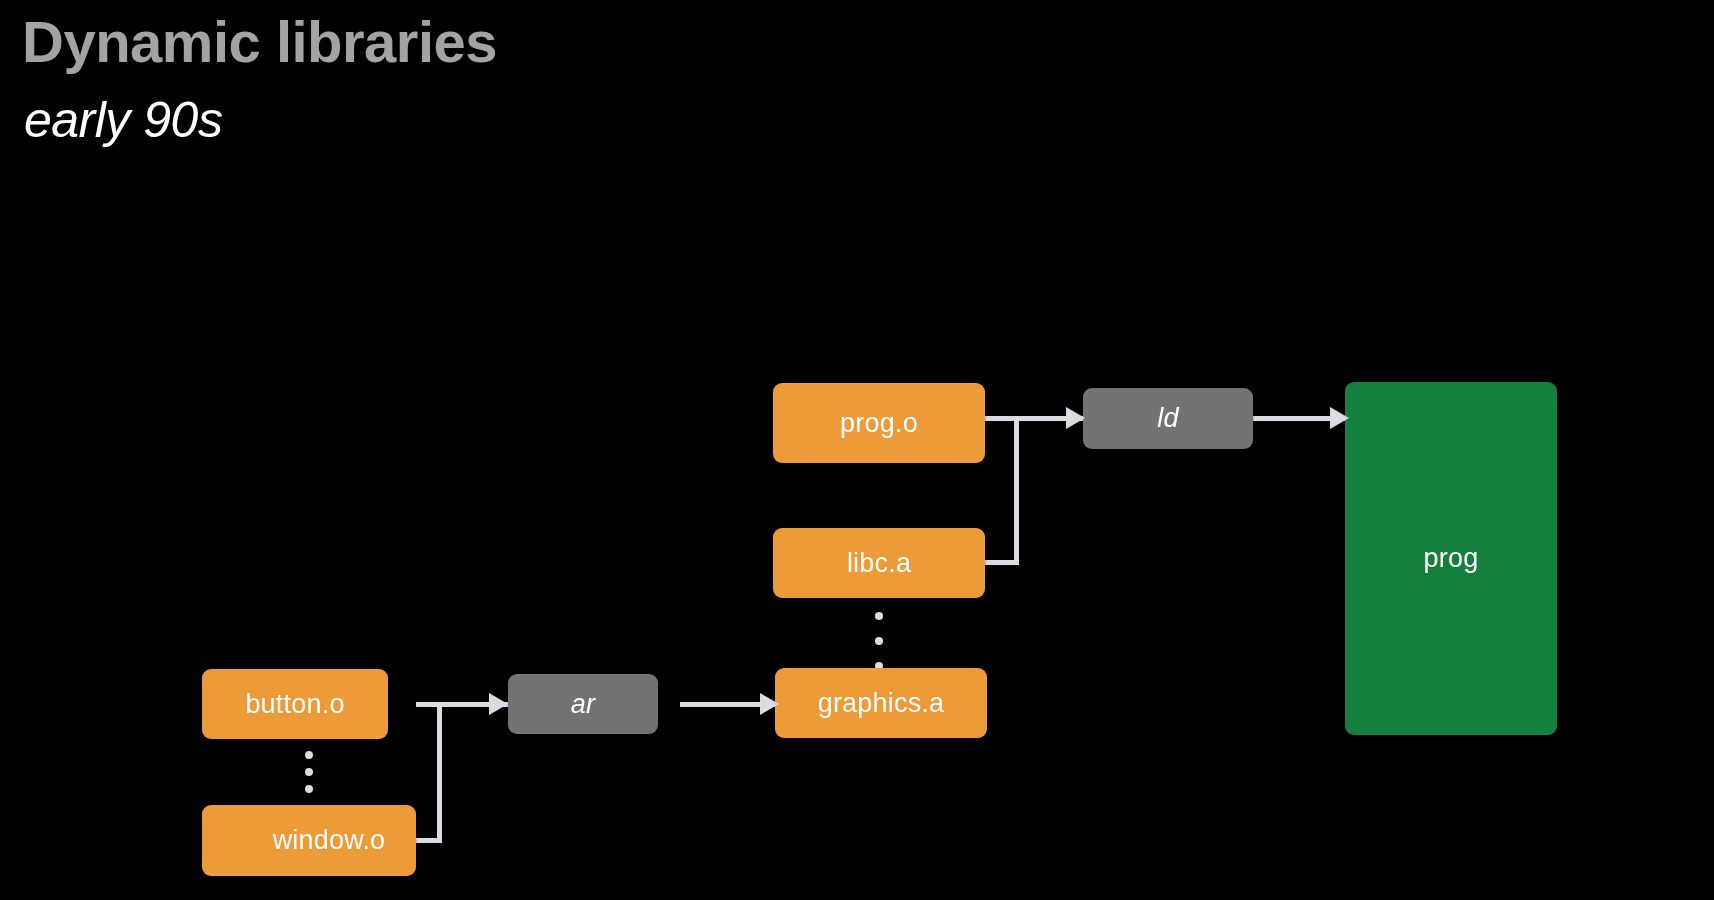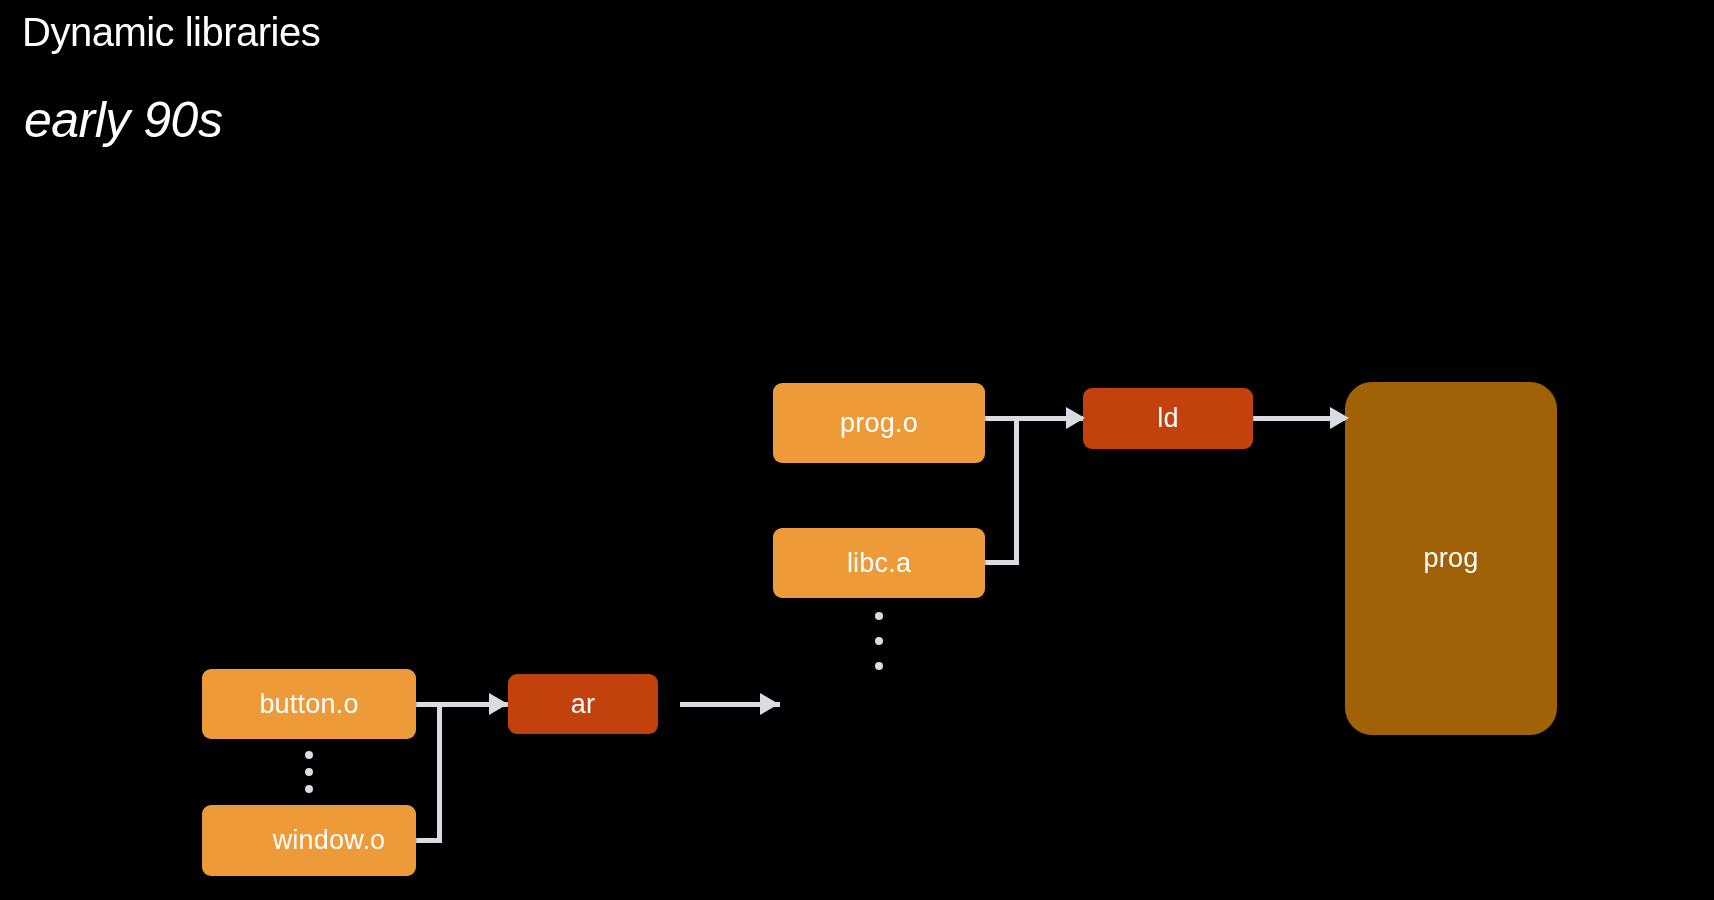--- a/index.html
+++ b/index.html
@@ -15,23 +15,23 @@
   body {
     font-family: "Liberation Sans", sans-serif;
     position: relative;
   }
 
   
   .slide-title {
     position: absolute;
     left: 22px;
     top: 10px;
-    font-size: 40px;
-    font-weight: 400;
-    color: #ffffff;
+    font-size: 58px;
+    font-weight: 700;
+    color: #a3a3a3;
     letter-spacing: -0.5px;
     line-height: 1.12;
     white-space: nowrap;
   }
 
   .slide-subtitle {
     position: absolute;
     left: 24px;
     top: 92px;
     font-size: 50px;
@@ -62,28 +62,28 @@
     color: #ffffff;
     font-size: 27px;
     font-weight: 500;
     letter-spacing: 0.2px;
     text-align: center;
     box-shadow: 0 1px 2px rgba(0,0,0,0.45);
     z-index: 3;
   }
 
   .node-orange { background: #ed9b39; }
-  .node-blue   { background: #c2410c; }
-  .node-green  { background: #a16207; border-radius: 27px; }
+  .node-blue   { background: #737373; font-style: italic; }
+  .node-green  { background: #15803d; }
 
   
   #node-prog-o     { left: 773px;  top: 383px; width: 212px; height: 80px; }
   #node-libc-a     { left: 773px;  top: 528px; width: 212px; height: 70px; }
   #node-graphics-a { left: 775px;  top: 668px; width: 212px; height: 70px; }
-  #node-button-o   { left: 202px;  top: 669px; width: 214px; height: 70px; align-items: center; }
+  #node-button-o   { left: 202px;  top: 669px; width: 186px; height: 70px; align-items: center; }
   #node-window-o   { left: 202px;  top: 805px; width: 214px; height: 71px; padding-left: 40px; }
   #node-ld         { left: 1083px; top: 388px; width: 170px; height: 61px; }
   #node-ar         { left: 508px;  top: 674px; width: 150px; height: 60px; }
   #node-prog       { left: 1345px; top: 382px; width: 212px; height: 353px; }
 
   
   .edge-line {
     position: absolute;
     background: #d9dde3;
     z-index: 2;
@@ -177,20 +177,23 @@
   </div>
 
   <div class="node node-orange" id="node-prog-o">
     <span>prog.o</span>
   </div>
 
   <div class="node node-orange" id="node-libc-a">
     <span>libc.a</span>
   </div>
 
+  <div class="node node-orange" id="node-graphics-a">
+    <span>graphics.a</span>
+  </div>
 
   <div class="node node-orange" id="node-button-o">
     <span>button.o</span>
   </div>
 
   <div class="node node-orange" id="node-window-o">
     <span>window.o</span>
   </div>
 
   <div class="node node-blue" id="node-ld">

